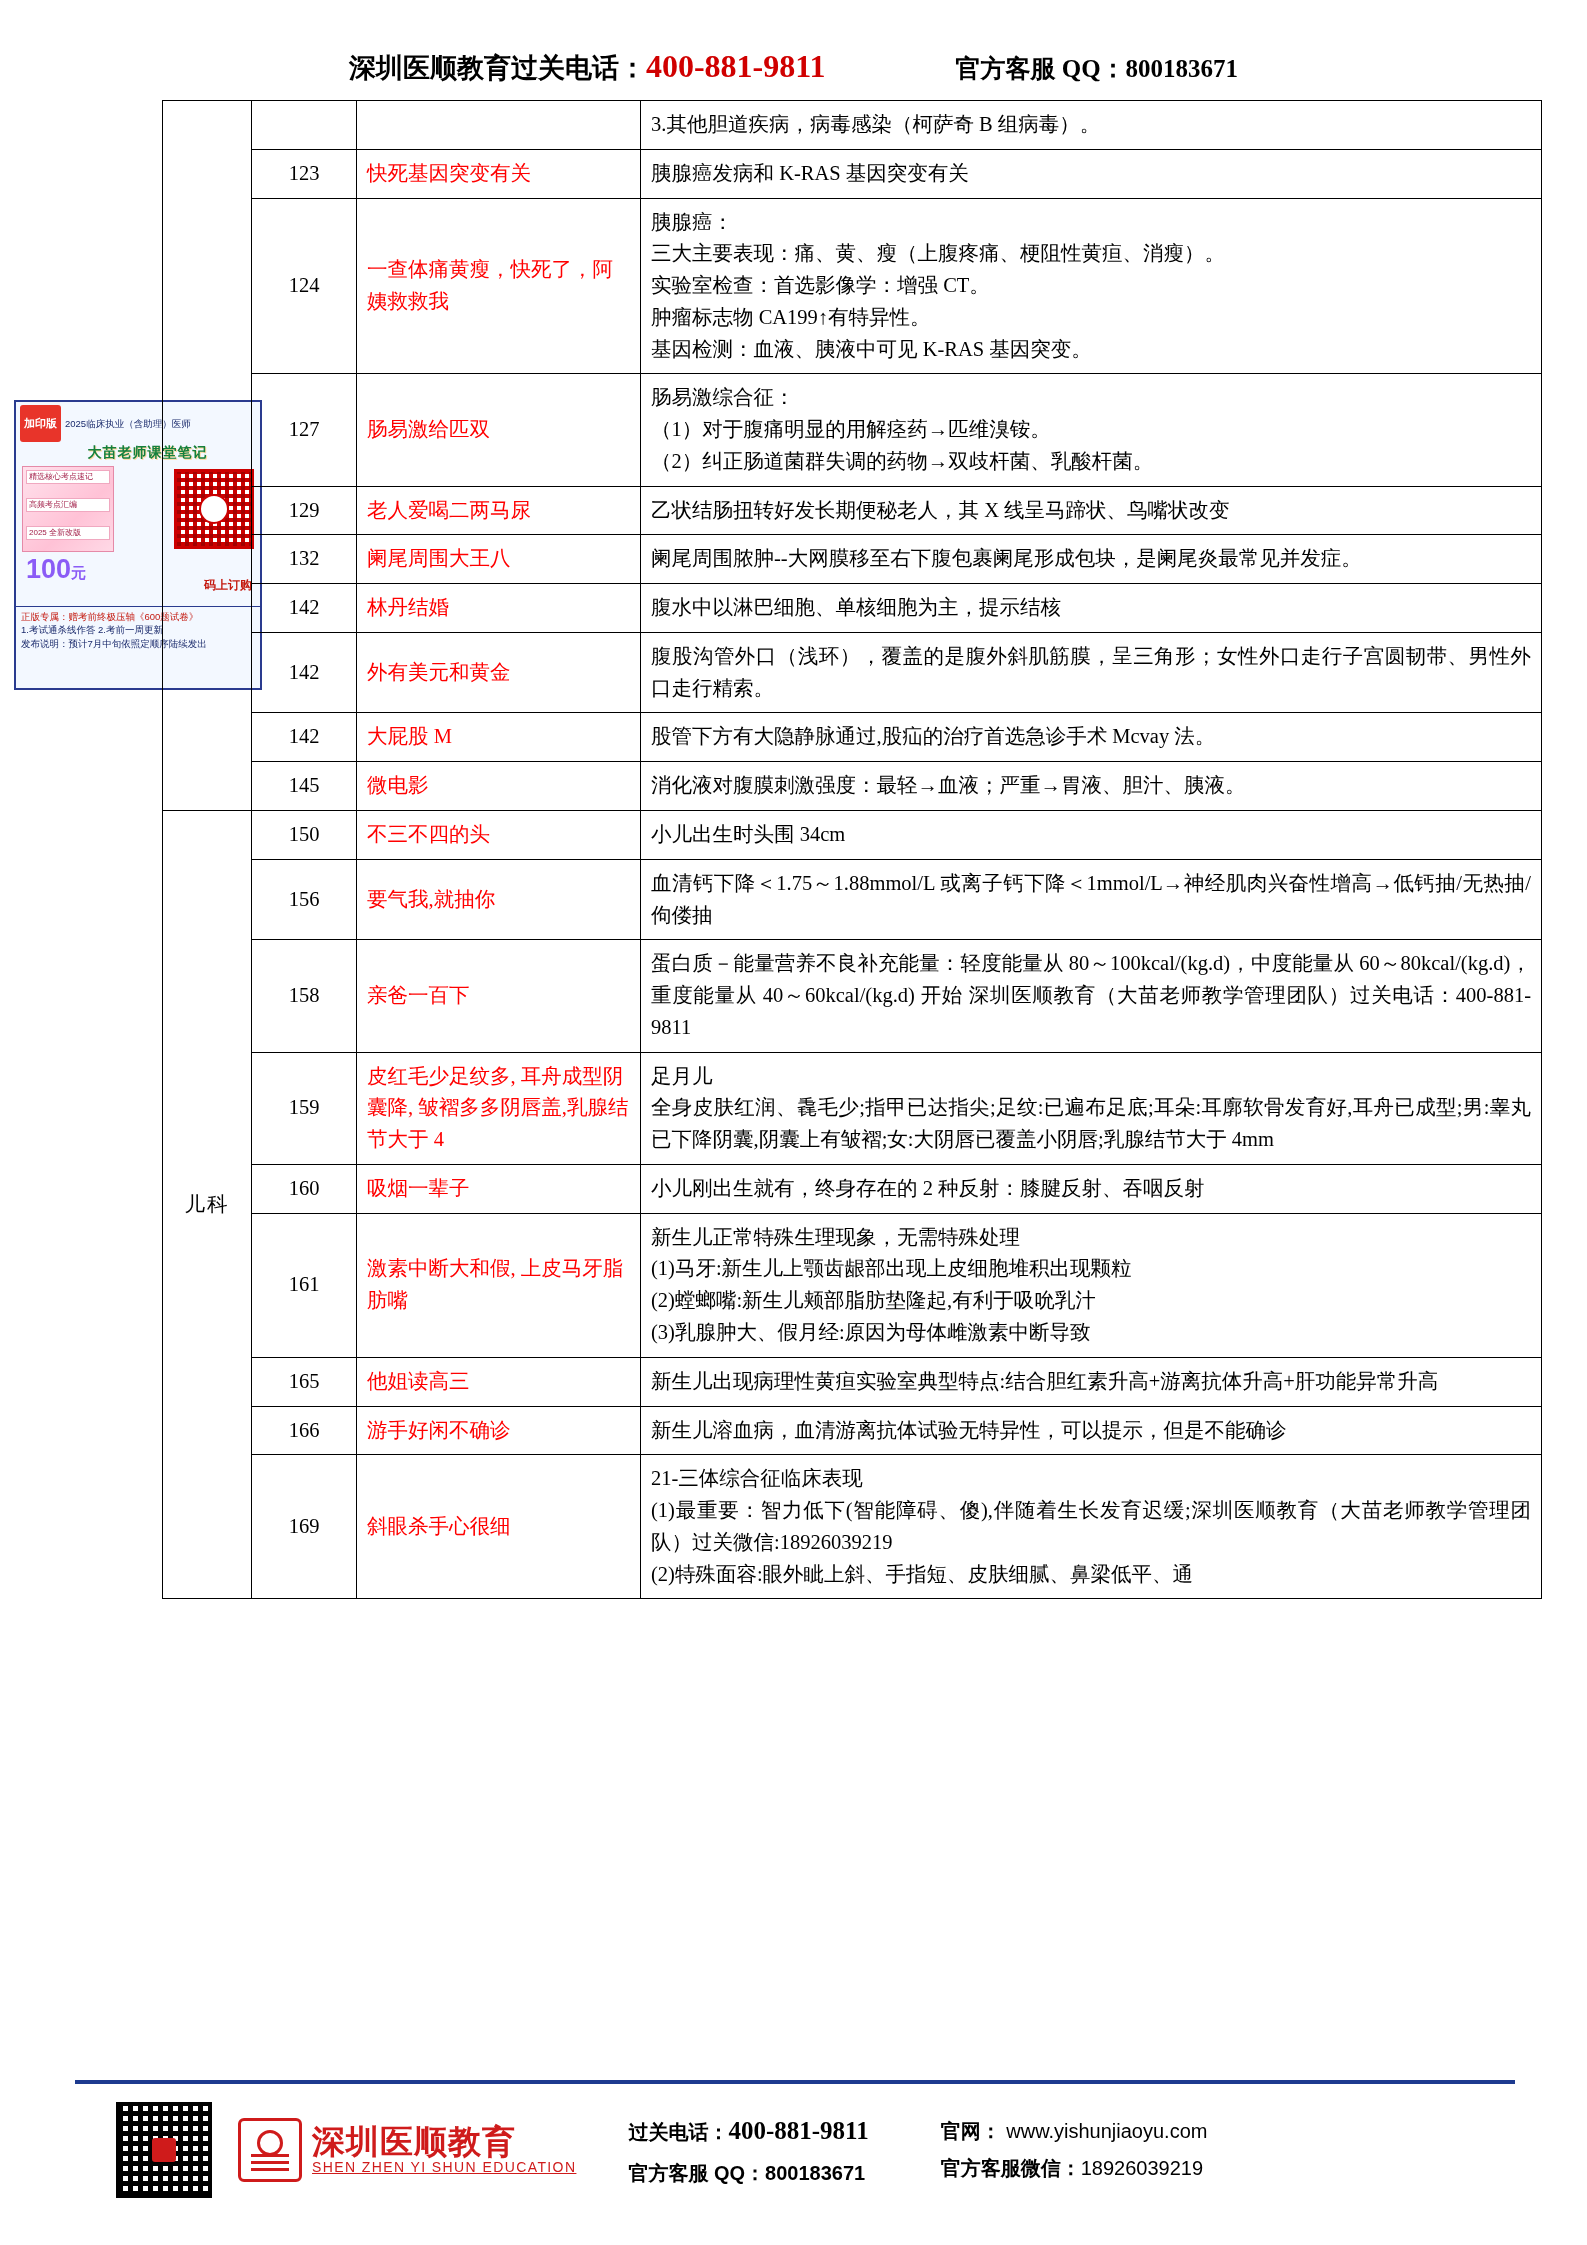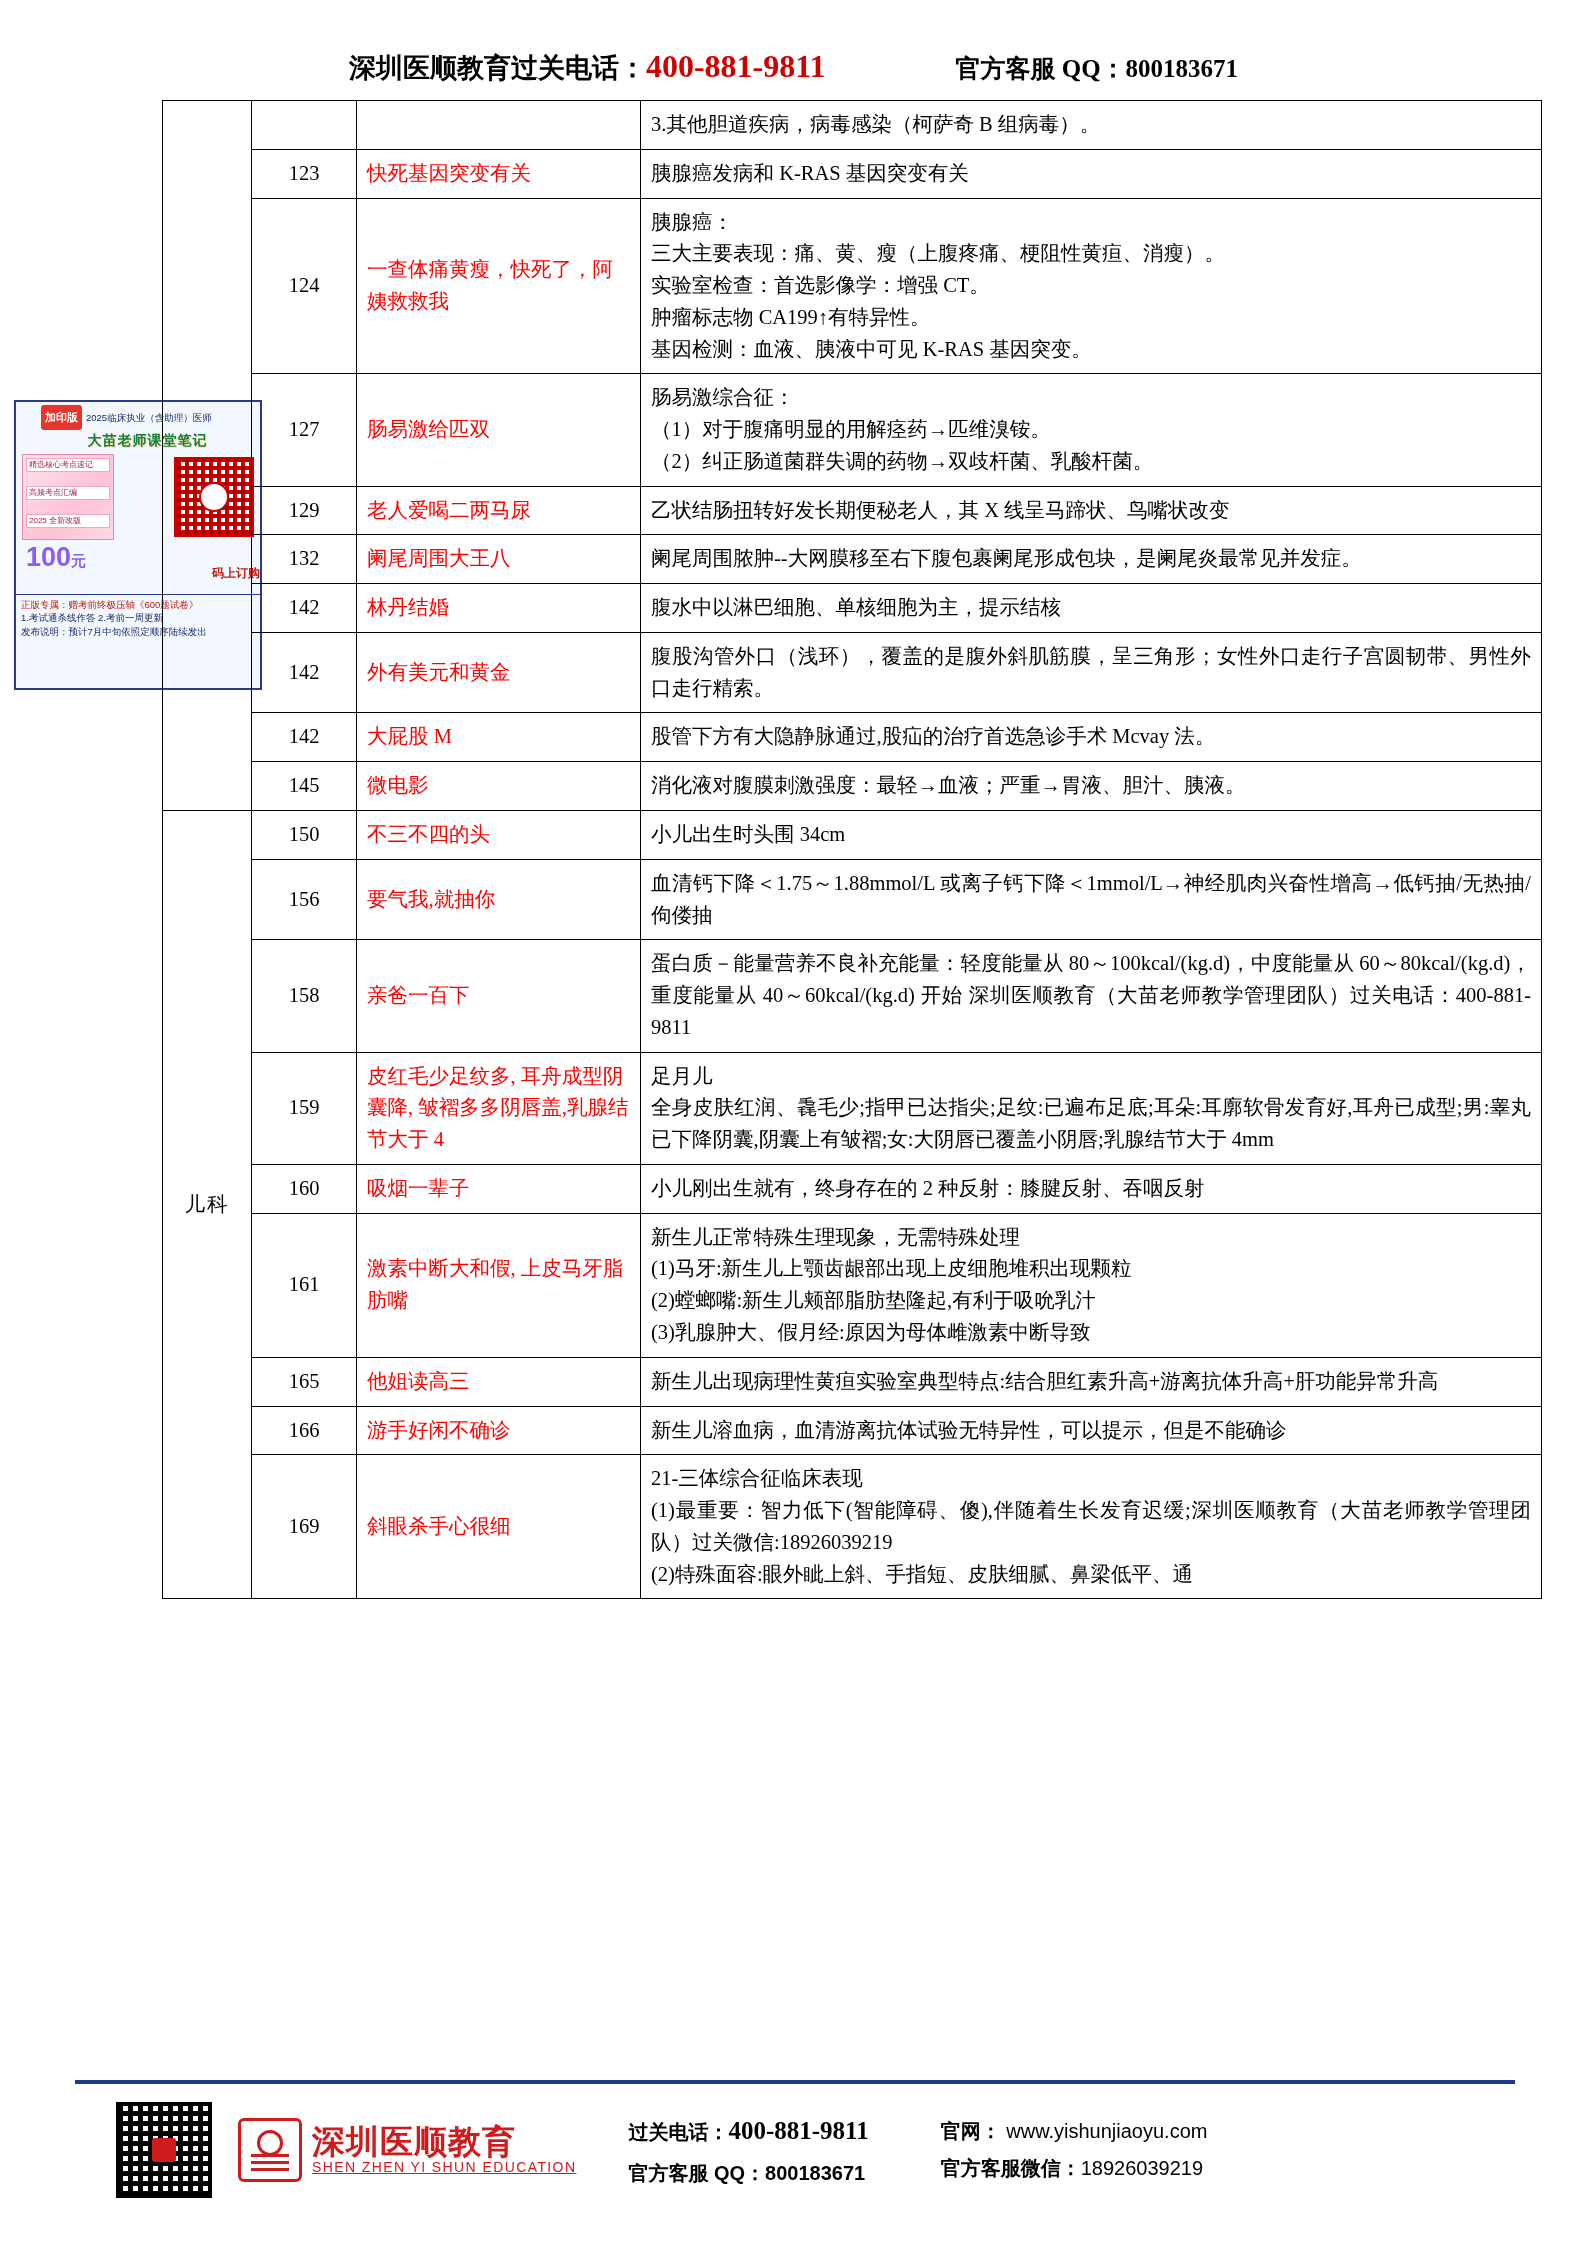--- a/index.html
+++ b/index.html
@@ -96,25 +96,24 @@
     align-items: center;
     gap: 4px;
     padding: 3px 4px 0 4px;
   }
   .ad-badge {
     background: #e8342a;
     color: #fff;
     font-size: 11px;
     font-weight: bold;
     border-radius: 3px;
-    padding: 6px 4px;
+    padding: 12px 4px;
     line-height: 1.15;
     text-align: left;
     white-space: pre-line;
-    margin-left: 21px;
   }
   .ad-top-text {
     font-size: 9.5px;
     color: #1a2a6c;
     line-height: 1.2;
   }
   .ad-title {
     text-align: center;
     color: #15803d;
     font-weight: bold;
@@ -175,20 +174,21 @@
     text-align: left;
     padding-left: 10px;
     line-height: 1;
   }
   .ad-price .yuan { font-size: 15px; }
   .ad-scan {
     text-align: right;
     color: #c41a10;
     font-weight: bold;
     font-size: 12px;
+    padding-right: 8px;
     margin-top: -6px;
   }
   .ad-bottom {
     border-top: 1px solid #2a3b8f;
     margin-top: 12px;
     padding: 3px 5px;
     font-size: 9.5px;
     color: #1a2a6c;
     line-height: 1.45;
   }

